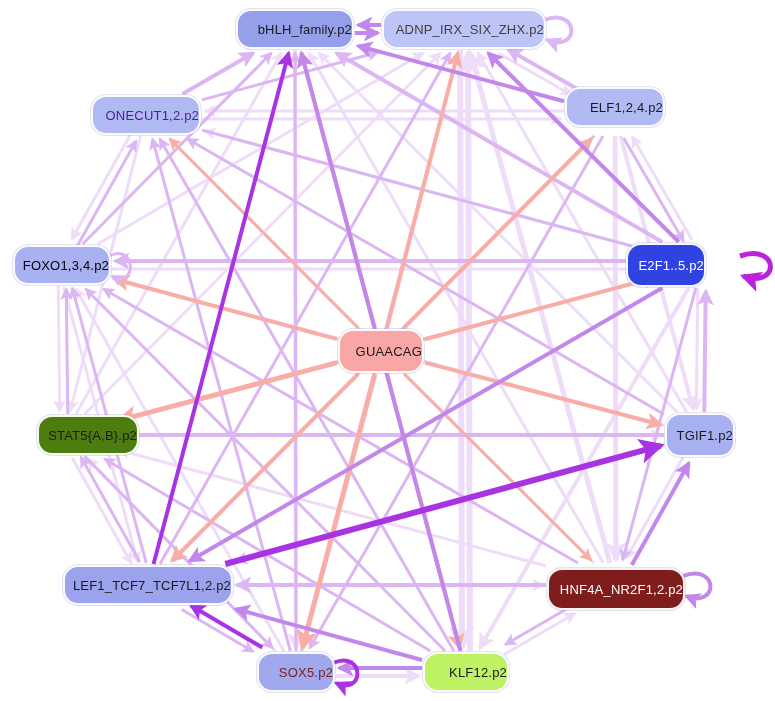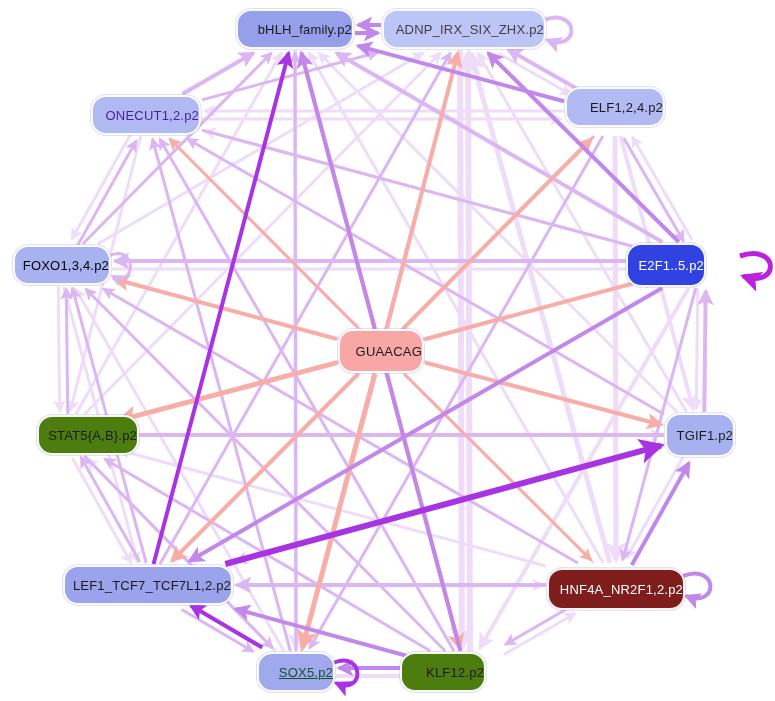--- a/index.html
+++ b/index.html
@@ -165,19 +165,19 @@
       <div class="node" style="left: 665px; top: 413px; width: 70px; height: 44px; background: rgb(168, 177, 239);">
         <span style="color: rgb(26, 26, 26);">TGIF1.p2</span>
       </div>
       <div class="node" style="left: 63px; top: 565px; width: 170px; height: 40px; background: rgb(154, 163, 236);">
         <span style="color: rgb(26, 26, 26); margin-left: 20px;">LEF1_TCF7_TCF7L1,2.p2</span>
       </div>
       <div class="node" style="left: 547px; top: 568px; width: 138px; height: 42px; background: #7f1d1d;">
         <span style="color: rgb(255, 255, 255);">HNF4A_NR2F1,2.p2</span>
       </div>
       <div class="node" style="left: 257px; top: 652px; width: 78px; height: 40px; background: rgb(160, 169, 237);">
-        <span style="color: #14532d; text-decoration: underline;">SOX5.p2</span>
+        <span style="color: #7f1d1d;">SOX5.p2</span>
       </div>
-      <div class="node" style="left: 400px; top: 652px; width: 86px; height: 40px; background: #4d7c0f;">
+      <div class="node" style="left: 423px; top: 652px; width: 86px; height: 40px; background: #bef264;">
         <span style="color: rgb(26, 26, 26);">KLF12.p2</span>
       </div>
     </div>
 </div>
 
 </body></html>

